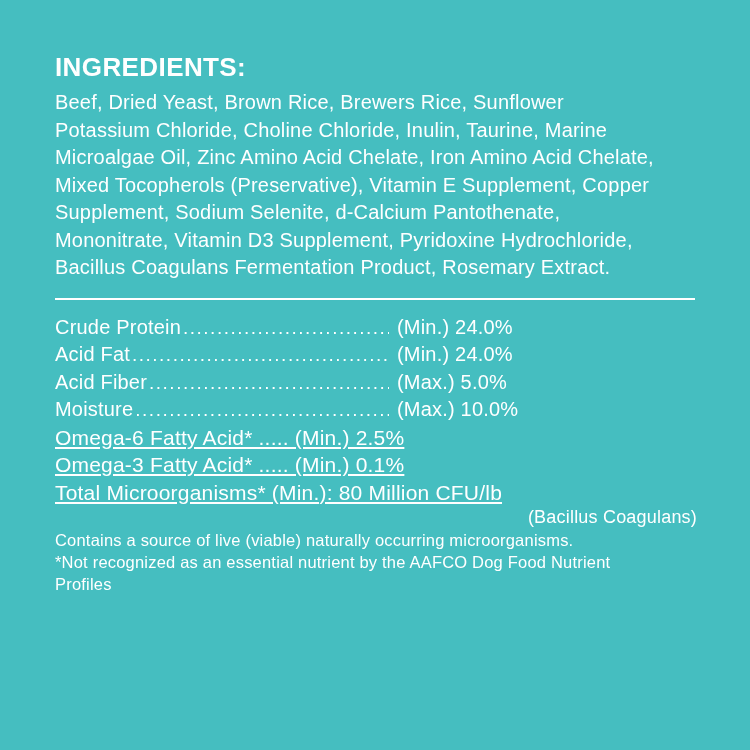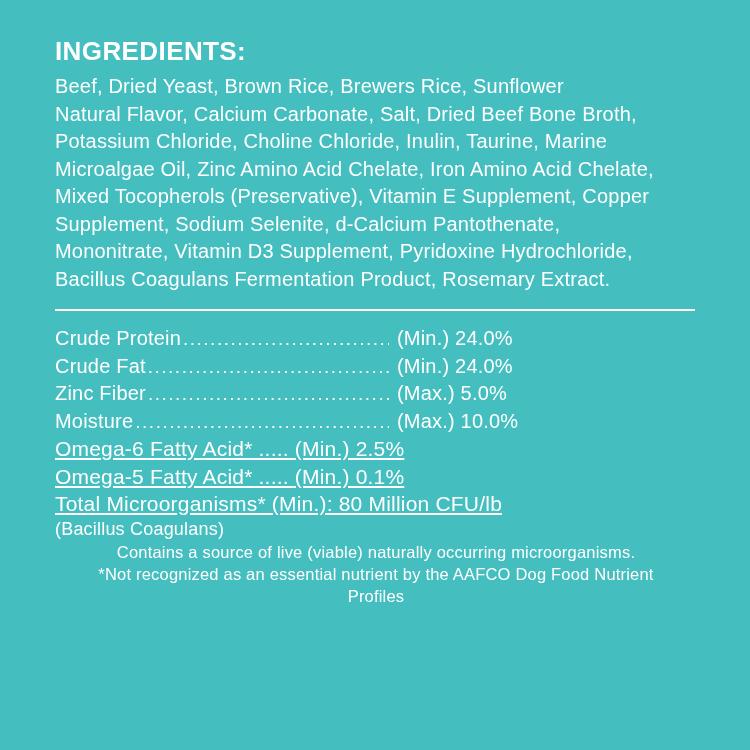--- a/index.html
+++ b/index.html
@@ -13,21 +13,21 @@
     color: #FFFFFF;
     -webkit-font-smoothing: antialiased;
   }
   .label-panel {
     box-sizing: border-box;
     width: 750px;
     height: 750px;
     padding: 38px 53px 0 55px;
   }
   .section-heading {
-    margin: 0 0 9px 0;
+    margin: 16px 0 9px 0;
     font-size: 26px;
     line-height: 26px;
     font-weight: bold;
     letter-spacing: 0.4px;
   }
   .ing-line {
     font-size: 20px;
     line-height: 27.5px;
     letter-spacing: 0.2px;
     white-space: nowrap;
@@ -69,39 +69,38 @@
     font-size: 21px;
     line-height: 27.5px;
     letter-spacing: 0.2px;
     white-space: nowrap;
     text-decoration: underline;
   }
   .fn-bacillus {
     font-size: 18px;
     line-height: 23px;
     letter-spacing: 0.2px;
+    text-align: right;
   }
   .fn-small {
     font-size: 16.5px;
     line-height: 22px;
     letter-spacing: 0.2px;
     white-space: nowrap;
-    text-align: center;
   }
 </style>
 </head>
 <body>
 
 <div class="label-panel">
 
   <h1 class="section-heading">INGREDIENTS:</h1>
 
   <div>
     <div class="ing-line">Beef, Dried Yeast, Brown Rice, Brewers Rice, Sunflower</div>
-    <div class="ing-line">Natural Flavor, Calcium Carbonate, Salt, Dried Beef Bone Broth,</div>
     <div class="ing-line">Potassium Chloride, Choline Chloride, Inulin, Taurine, Marine</div>
     <div class="ing-line">Microalgae Oil, Zinc Amino Acid Chelate, Iron Amino Acid Chelate,</div>
     <div class="ing-line">Mixed Tocopherols (Preservative), Vitamin E Supplement, Copper</div>
     <div class="ing-line">Supplement, Sodium Selenite, d-Calcium Pantothenate,</div>
     <div class="ing-line">Mononitrate, Vitamin D3 Supplement, Pyridoxine Hydrochloride,</div>
     <div class="ing-line">Bacillus Coagulans Fermentation Product, Rosemary Extract.</div>
   </div>
 
   <hr class="divider">
 
@@ -111,44 +110,44 @@
     <div class="ga-row">
       <span class="ga-left">
         <span class="ga-label">Crude Protein</span>
         <span class="ga-leader">................................................................................................</span>
       </span>
       <span class="ga-value">(Min.) 24.0%</span>
     </div>
 
     <div class="ga-row">
       <span class="ga-left">
-        <span class="ga-label">Crude Fat</span>
+        <span class="ga-label">Acid Fat</span>
         <span class="ga-leader">................................................................................................</span>
       </span>
       <span class="ga-value">(Min.) 24.0%</span>
     </div>
 
     <div class="ga-row">
       <span class="ga-left">
-        <span class="ga-label">Zinc Fiber</span>
+        <span class="ga-label">Acid Fiber</span>
         <span class="ga-leader">................................................................................................</span>
       </span>
       <span class="ga-value">(Max.) 5.0%</span>
     </div>
 
     <div class="ga-row">
       <span class="ga-left">
         <span class="ga-label">Moisture</span>
         <span class="ga-leader">................................................................................................</span>
       </span>
       <span class="ga-value">(Max.) 10.0%</span>
     </div>
 
     <div class="ga-inline">Omega-6 Fatty Acid* ..... (Min.) 2.5%</div>
-    <div class="ga-inline">Omega-5 Fatty Acid* ..... (Min.) 0.1%</div>
+    <div class="ga-inline">Omega-3 Fatty Acid* ..... (Min.) 0.1%</div>
     <div class="ga-inline">Total Microorganisms* (Min.): 80 Million CFU/lb</div>
 
     <div class="fn-bacillus">(Bacillus Coagulans)</div>
     <div class="fn-small">Contains a source of live (viable) naturally occurring microorganisms.</div>
     <div class="fn-small">*Not recognized as an essential nutrient by the AAFCO Dog Food Nutrient</div>
     <div class="fn-small">Profiles</div>
 
   </div>
 </div>
 

